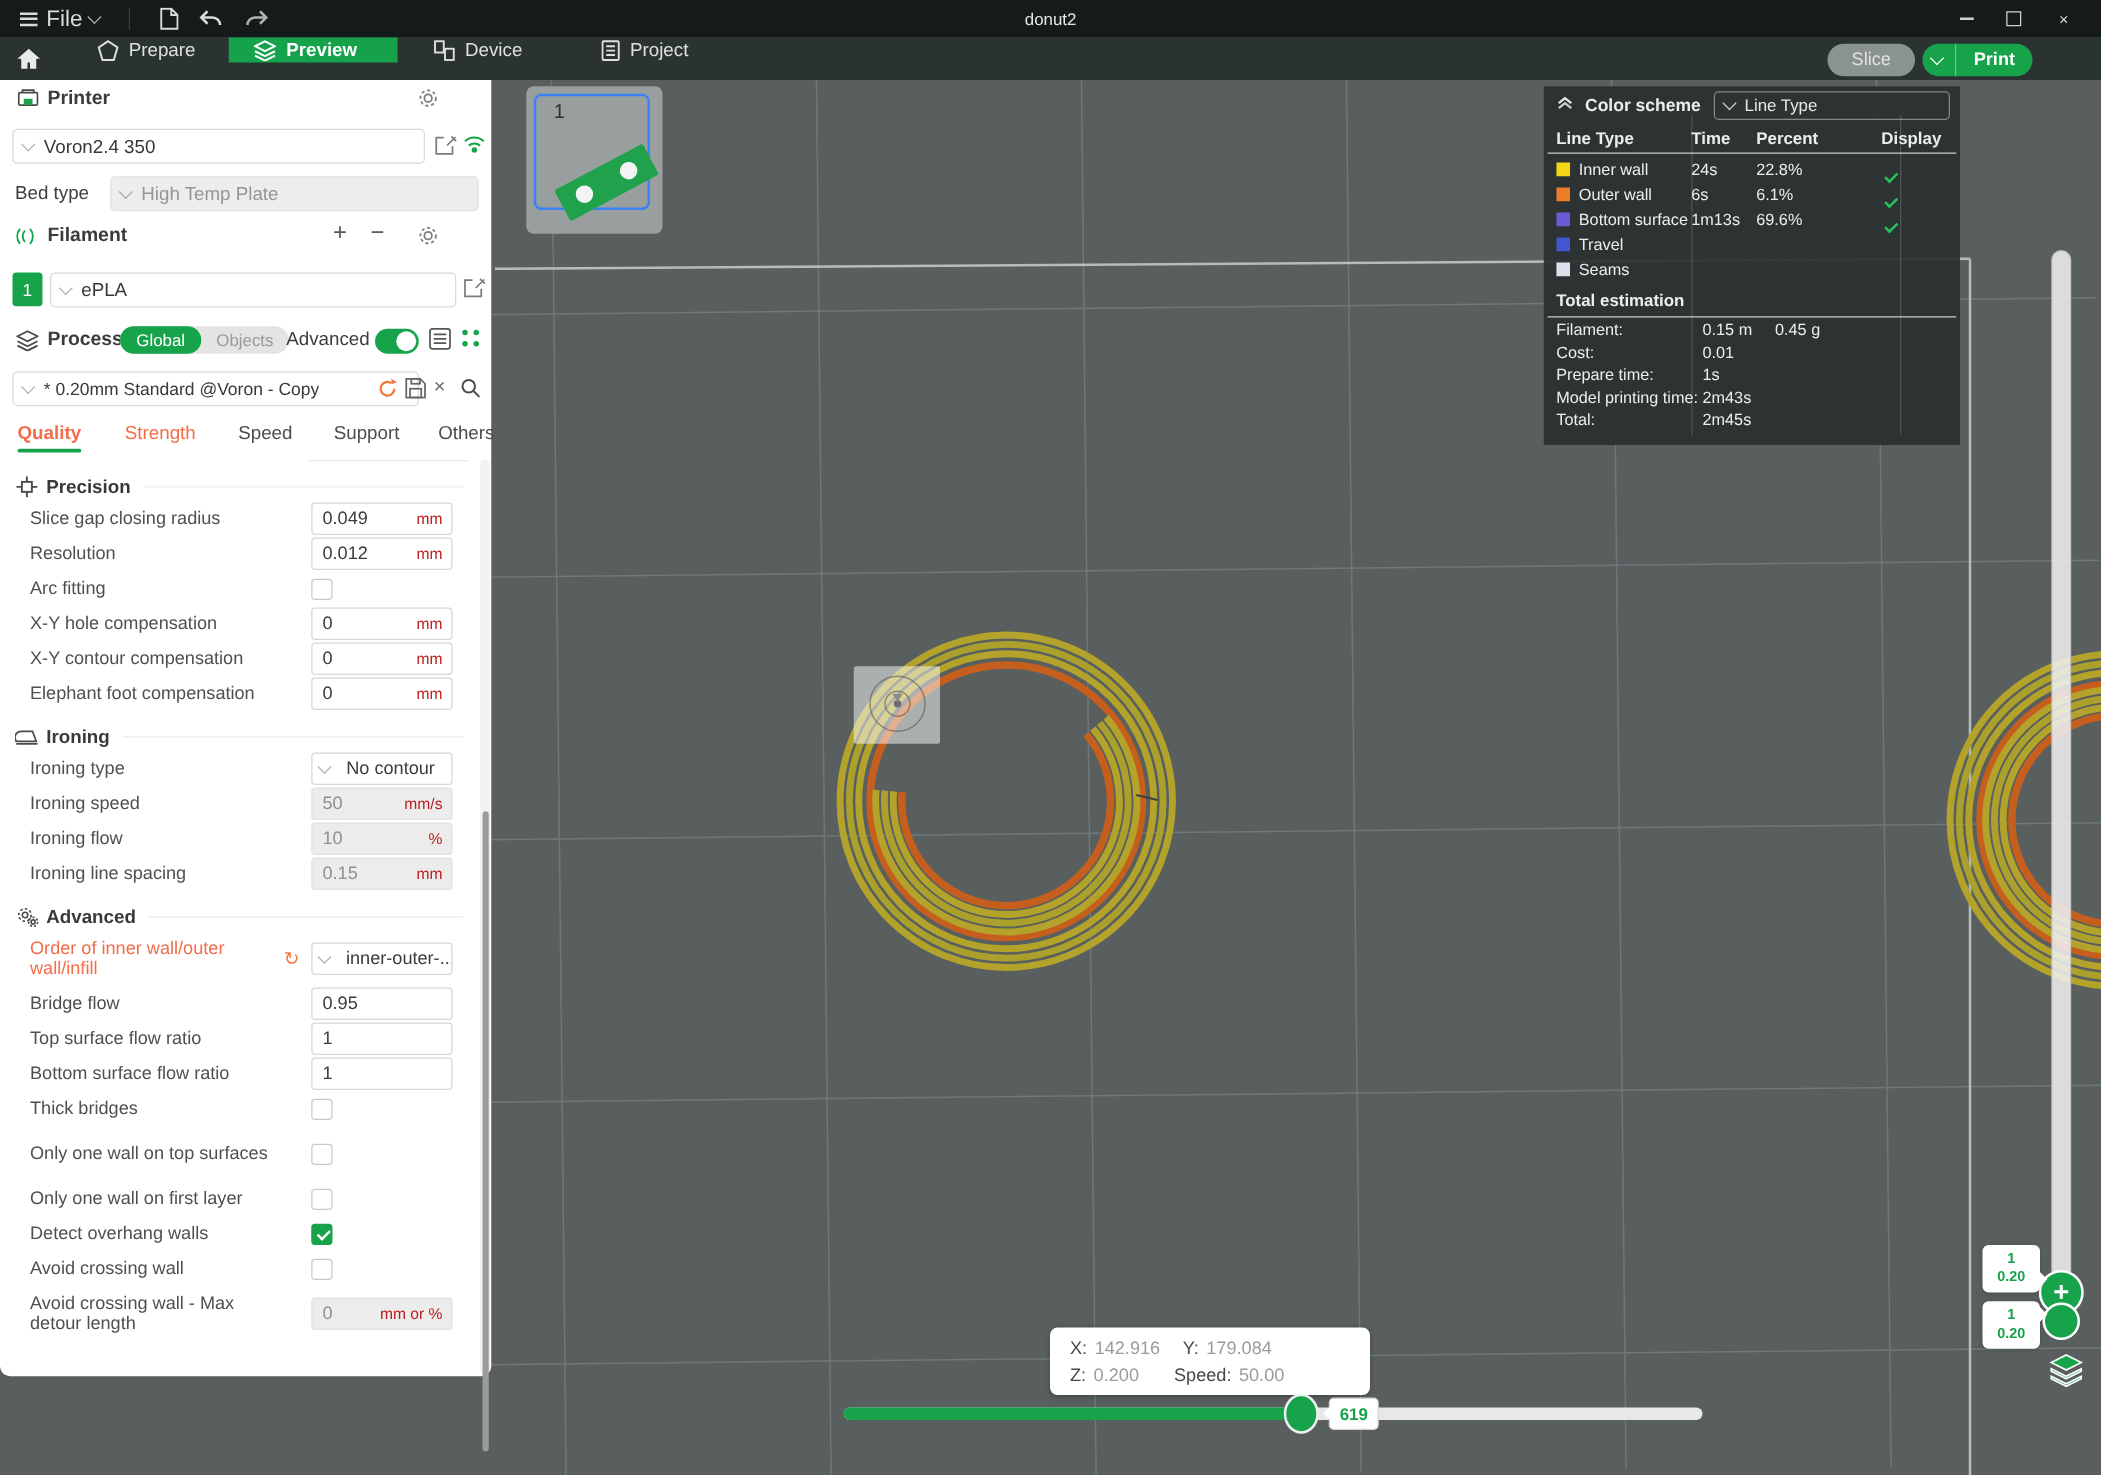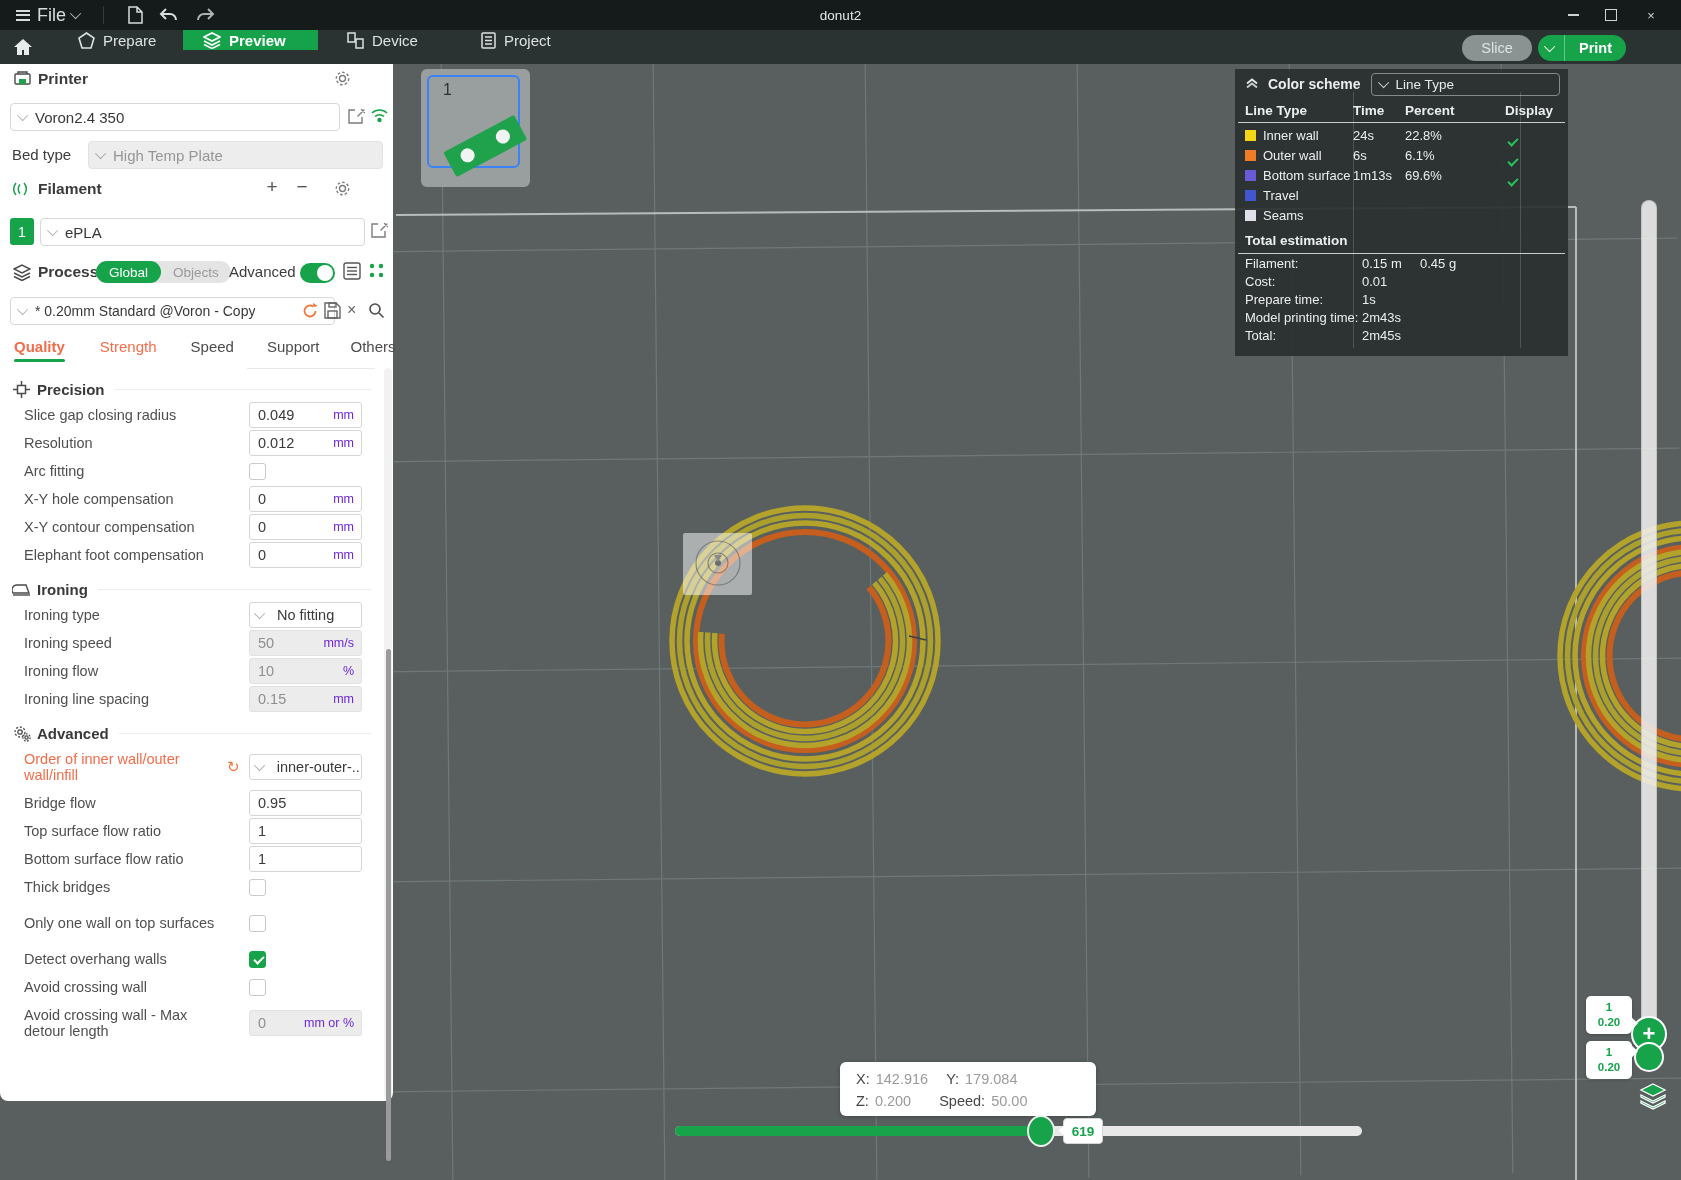--- a/index.html
+++ b/index.html
@@ -104,21 +104,21 @@
   .g-head .t{margin-left:6px;font-size:15px;font-weight:bold;color:#393939;white-space:nowrap;text-align:right;}
   .g-head .rule{flex:1;border-top:1px solid #ececec;margin:0 10px 0 10px;}
   .srow{display:flex;align-items:center;height:28px;}
   .srow.tall{height:44px;}
   .srow .slab{width:205px;margin-left:24px;font-size:14.5px;line-height:16.5px;color:#4f4f4f;}
   .srow .slab.mod{color:#f46c49;}
   .resetic{width:18px;color:#f0793a;font-size:15px;margin-left:-2px;}
   .ctrl{position:relative;margin-left:auto;margin-right:19px;width:113px;height:26px;border:1px solid #d6d6d6;border-radius:3px;
         box-sizing:border-box;display:flex;align-items:center;font-size:14.5px;color:#3a3a3a;background:#fff;}
   .ctrl .v{margin-left:8px;white-space:nowrap;overflow:hidden;}
-  .ctrl .u{position:absolute;right:7px;font-size:12.5px;color:#6d28d9;}
+  .ctrl .u{position:absolute;right:7px;font-size:12.5px;color:#b91c1c;}
   .ctrl.dis{background:#ececec;border-color:#e1e1e1;}
   .ctrl.dis .v{color:#8f8f8f;}
   .ctrl.sel .chev{margin:0 4px 0 7px;}
   .cb{margin-left:auto;margin-right:115px;width:17px;height:17px;border:1px solid #c9c9c9;border-radius:3px;box-sizing:border-box;background:#fff;cursor:pointer;position:relative;}
   .cb.on{background:#16a34a;border-color:#16a34a;}
   .cb.on::after{content:"";position:absolute;left:4px;top:4px;width:8px;height:4px;border-left:2px solid #fff;border-bottom:2px solid #fff;transform:rotate(-45deg);}
   .scrollbar{position:absolute;right:1px;top:304px;bottom:2px;width:8px;background:#f2f2f2;border-radius:4px;}
   .scrollbar .th{position:absolute;right:1px;top:281px;width:5px;height:512px;background:#9b9b9b;border-radius:3px;cursor:grab;}
 
   
@@ -531,21 +531,21 @@
               </g>
             </svg>
           </span>
           <span class="t">Ironing</span>
           <span class="rule"></span>
         </div>
         <div class="srow">
           <span class="slab">Ironing type</span>
           <div class="ctrl sel">
             <span class="chev"></span>
-            <span class="v name-c">No fitting</span>
+            <span class="v name-c">No contour</span>
           </div>
         </div>
         <div class="srow">
           <span class="slab">Ironing speed</span>
           <div class="ctrl dis">
             <span class="v">50</span>
             <span class="u">mm/s</span>
           </div>
         </div>
         <div class="srow">
@@ -601,20 +601,24 @@
           <div class="ctrl">
             <span class="v">1</span>
           </div>
         </div>
         <div class="srow">
           <span class="slab">Thick bridges</span>
           <span class="cb"></span>
         </div>
         <div class="srow tall">
           <span class="slab">Only one wall on top surfaces</span>
+          <span class="cb"></span>
+        </div>
+        <div class="srow">
+          <span class="slab">Only one wall on first layer</span>
           <span class="cb"></span>
         </div>
         <div class="srow">
           <span class="slab">Detect overhang walls</span>
           <span class="cb on"></span>
         </div>
         <div class="srow">
           <span class="slab">Avoid crossing wall</span>
           <span class="cb"></span>
         </div>

